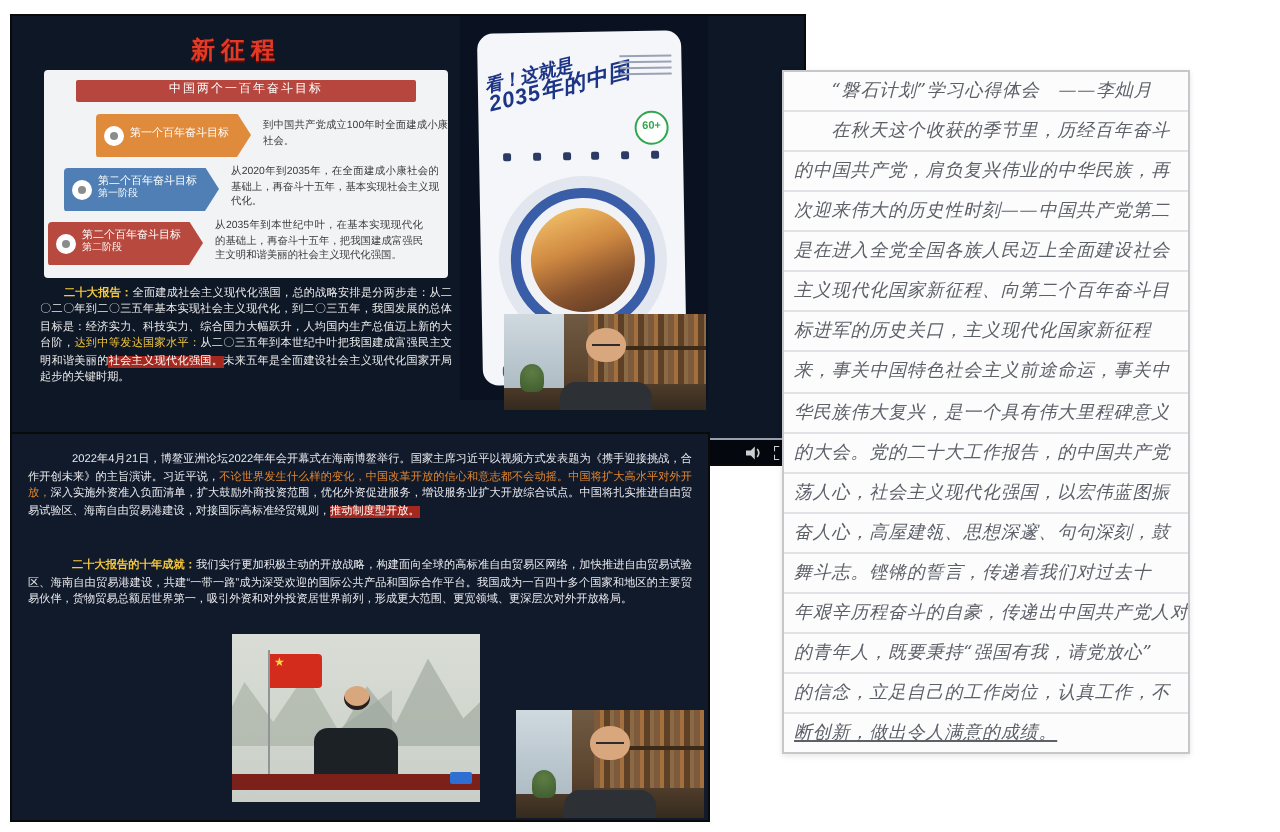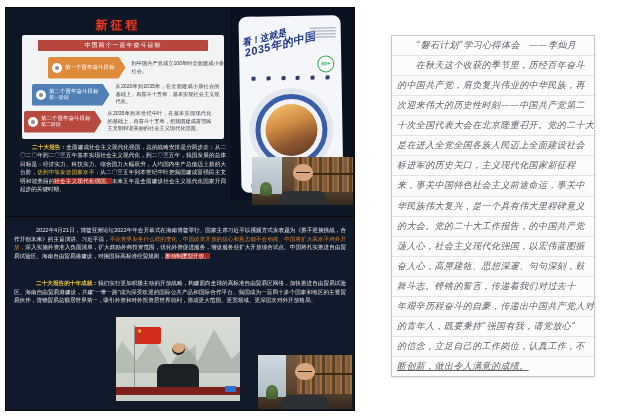--- a/index.html
+++ b/index.html
@@ -1,21 +1,21 @@
 <!DOCTYPE html>
 <html><head>
 <meta charset="utf-8">
 <style>
   html,body{margin:0;padding:0;background:#ffffff;}
   body{width:640px;height:416px;overflow:hidden;font-family:"Liberation Sans",sans-serif;position:relative;}
   .canvas{position:absolute;left:0;top:0;width:640px;height:416px;background:#fff;}
 
   
   .vpanel{position:absolute;background:#0e1726;box-shadow:0 0 0 1px #0a0a0a;overflow:hidden;}
-  #vtop{left:6px;top:8px;width:348px;height:224px;}
+  #vtop{left:6px;top:8px;width:348px;height:224px;padding-left:48px;}
   #vbottom{left:6px;top:217px;width:348px;height:193px;background:#101a2b;}
 
   
   .slide-title{position:absolute;left:0;top:9px;width:224px;text-align:center;color:#e23a26;font-size:12px;font-weight:bold;letter-spacing:3px;text-shadow:0 1px 0 #5a0c06;}
   .goal-box{position:absolute;left:16px;top:27px;width:202px;height:104px;background:#f2f3f5;border-radius:2px;}
   .goal-banner{margin:5px auto 3px auto;width:170px;height:11px;line-height:11px;background:#b7473e;color:#fff;font-size:6px;text-align:center;border-radius:1px;letter-spacing:1px;}
   .goal-row{position:relative;height:27px;display:flex;align-items:center;}
   .goal-arrow{height:22px;display:flex;align-items:center;gap:3px;padding:0 11px 0 4px;color:#fff;
     clip-path:polygon(0 0,calc(100% - 7px) 0,100% 50%,calc(100% - 7px) 100%,0 100%);border-radius:2px;flex:0 0 auto;}
   .goal-icon{width:10px;height:10px;border-radius:50%;background:#ffffff;flex:0 0 auto;position:relative;}
@@ -216,22 +216,22 @@
       <div class="torso"></div>
       <div class="head"></div>
     </div>
   </div>
 
   <div class="notes-page">
       <div class="note-line">　　“磐石计划”学习心得体会　——李灿月</div>
       <div class="note-line">　　在秋天这个收获的季节里，历经百年奋斗</div>
       <div class="note-line">的中国共产党，肩负复兴伟业的中华民族，再</div>
       <div class="note-line">次迎来伟大的历史性时刻——中国共产党第二</div>
-      <div class="note-line">十次全国代表大会在北京隆重召开。党的二十大</div>
       <div class="note-line">是在进入全党全国各族人民迈上全面建设社会</div>
+      <div class="note-line">主义现代化国家新征程、向第二个百年奋斗目</div>
       <div class="note-line">标进军的历史关口，主义现代化国家新征程</div>
       <div class="note-line">来，事关中国特色社会主义前途命运，事关中</div>
       <div class="note-line">华民族伟大复兴，是一个具有伟大里程碑意义</div>
       <div class="note-line">的大会。党的二十大工作报告，的中国共产党</div>
       <div class="note-line">荡人心，社会主义现代化强国，以宏伟蓝图振</div>
       <div class="note-line">奋人心，高屋建瓴、思想深邃、句句深刻，鼓</div>
       <div class="note-line">舞斗志。铿锵的誓言，传递着我们对过去十</div>
       <div class="note-line">年艰辛历程奋斗的自豪，传递出中国共产党人对未</div>
       <div class="note-line">的青年人，既要秉持“强国有我，请党放心”</div>
       <div class="note-line">的信念，立足自己的工作岗位，认真工作，不</div>

